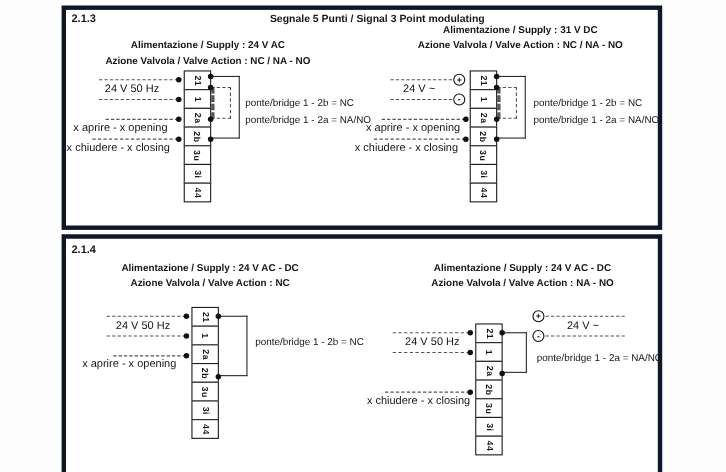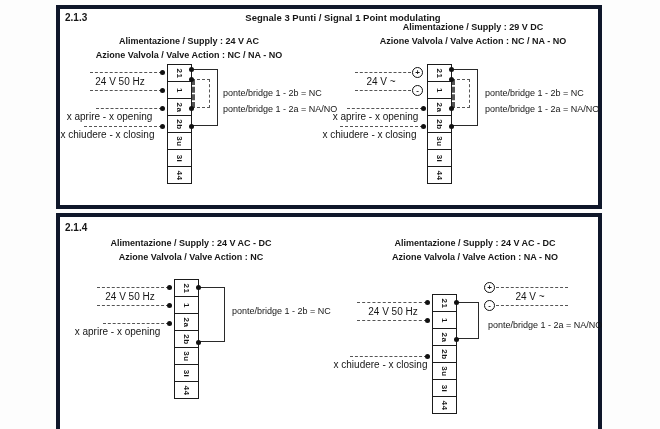--- a/index.html
+++ b/index.html
@@ -36,28 +36,28 @@
   .circ { position:absolute; width:11px; height:11px; border:1px solid #111; border-radius:50%;
           background:#fff; font-size:8px; line-height:9px; text-align:center; font-weight:bold; }
 </style>
 </head>
 <body>
 
 <div class="page">
 
   <div class="panel" id="panel1">
     <div class="sec">2.1.3</div>
-    <div class="ptitle">Segnale 3 Punti / Signal 1 Point modulating</div>
+    <div class="ptitle">Segnale 5 Punti / Signal 3 Point modulating</div>
 
     <div class="colhead" style="left:0px; width:258px; top:11px;margin-top:14px;">
       <div>Alimentazione / Supply : 24 V AC</div>
       <div>Azione Valvola / Valve Action : NC / NA - NO</div>
     </div>
     <div class="colhead" style="left:284px; width:258px; top:11px;">
-      <div>Alimentazione / Supply : 29 V DC</div>
+      <div>Alimentazione / Supply : 31 V DC</div>
       <div>Azione Valvola / Valve Action : NC / NA - NO</div>
     </div>
 
     <div class="wire dot-r" style="left:30px; top:63px; width:72px;"></div>
     <div class="wire dot-r" style="left:30px; top:81px; width:72px;"></div>
     <div class="lbl" style="left:25px; top:67px; width:70px;">24 V 50 Hz</div>
     <div class="wire dot-r" style="left:36px; top:99px; width:66px;"></div>
     <div class="lbl" style="left:2px; top:102px; width:95px;">x aprire - x opening</div>
     <div class="wire dot-r" style="left:24px; top:117px; width:78px;"></div>
     <div class="lbl" style="left:0px; top:120px; width:95px;">x chiudere - x closing</div>

